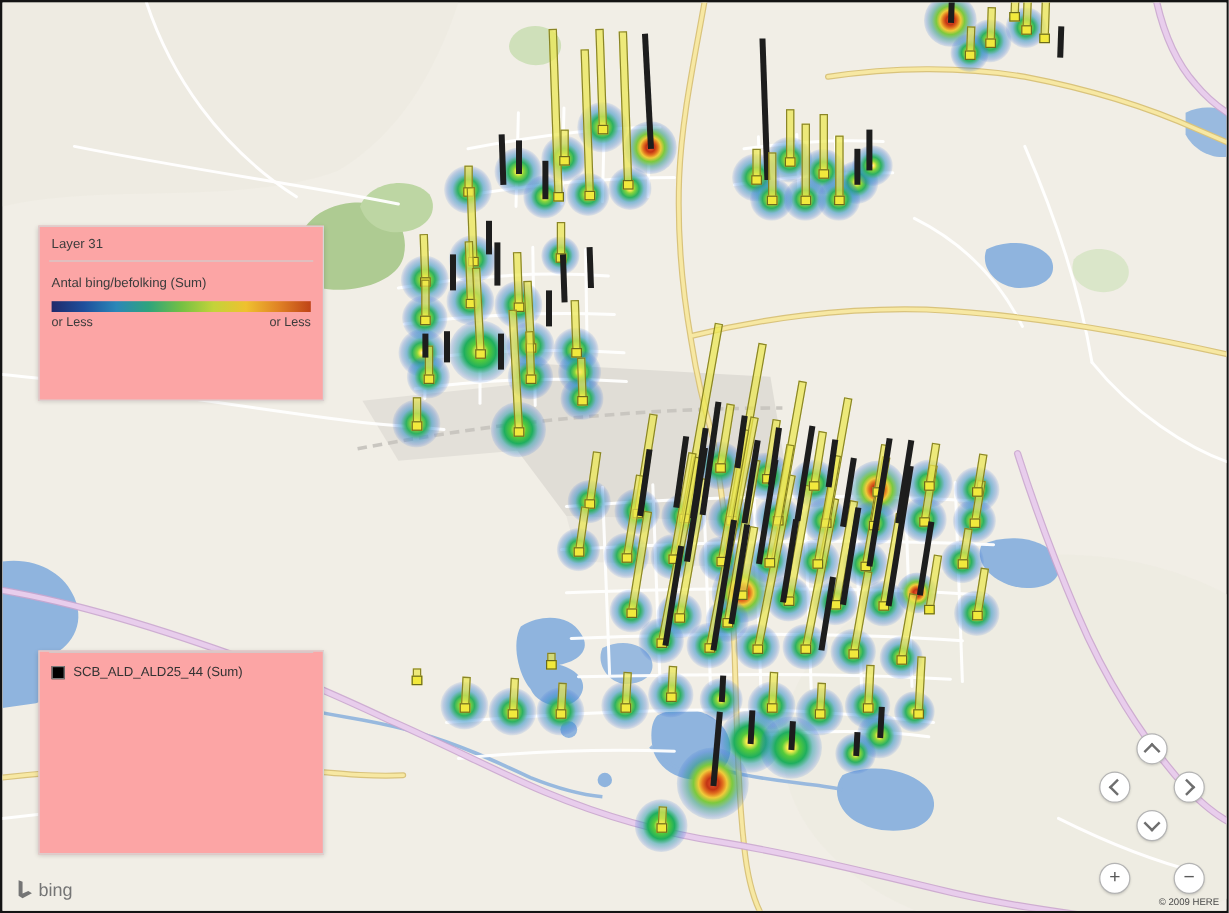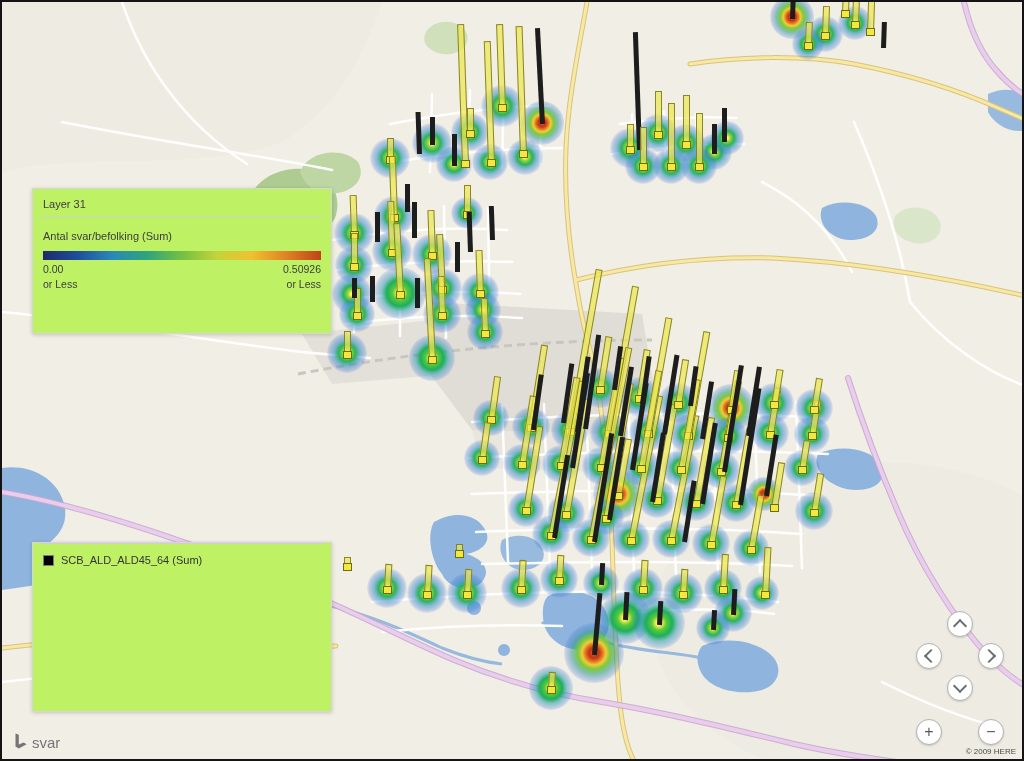--- a/index.html
+++ b/index.html
@@ -14,21 +14,21 @@
             rgba(42,142,196,.55) 46%,rgba(62,118,214,.30) 62%,rgba(70,110,215,0) 74%);}
   .spot.t1{background:radial-gradient(circle,#e8542e 0%,#c23414 12%,#e2731f 20%,#f0cb3a 28%,#7cc93e 38%,
             rgba(40,150,130,.55) 50%,rgba(60,120,210,.30) 64%,rgba(70,110,215,0) 76%);}
   .spot.t2{background:radial-gradient(circle,#f6ffb0 0%,#ffee4e 8%,#56cb3a 20%,#1fae5e 36%,
             rgba(30,150,170,.50) 50%,rgba(60,120,214,.28) 64%,rgba(70,110,215,0) 76%);}
   .bar{position:absolute;transform-origin:50% 100%;}
   .bar.y{width:7px;background:rgba(235,232,80,.72);border:1px solid rgba(120,115,25,.85);box-sizing:border-box;}
   .bar.b{width:5px;background:#1d1d1d;}
   .barbase{position:absolute;width:9px;height:8px;background:#f2e93c;border:1px solid #6b6b1e;box-sizing:border-box;}
   
-  .panel{position:absolute;width:300px;background:#bef264;border:1px solid #d6d6d6;
+  .panel{position:absolute;width:238px;background:#fca5a5;border:1px solid #d6d6d6;
          box-shadow:0 1px 4px rgba(0,0,0,.18);z-index:20;box-sizing:border-box;}
   .panel-title{font-size:11px;color:#3c3c3c;padding:9px 10px 7px;}
   .divider{border-top:1px solid #cfcfcf;margin:0 8px;}
   .series-name{font-size:11px;color:#3c3c3c;padding:12px 10px 0;}
   .gradient-bar{height:9px;margin:9px 10px 0;}
   .grad-labels{display:flex;justify-content:space-between;font-size:10.5px;color:#3c3c3c;padding:3px 10px 0;}
   .legend-row{display:flex;align-items:center;gap:7px;padding:4px 10px;font-size:11px;color:#333;}
   .swatch{width:11px;height:11px;border:1px solid #7a7a7a;box-sizing:border-box;flex:0 0 auto;}
   
   .nav-btn{position:absolute;width:26px;height:26px;border-radius:50%;background:#fff;
@@ -462,39 +462,35 @@
       <div class="barbase" style="left: 544.5px; top: 684px;"></div>
       <div class="bar y" style="left: 341.5px; top: 555px; height: 10px; transform: rotate(0deg);"></div>
       <div class="barbase" style="left: 340.5px; top: 561px;"></div>
       <div class="bar y" style="left: 453.5px; top: 542px; height: 10px; transform: rotate(0deg);"></div>
       <div class="barbase" style="left: 452.5px; top: 548px;"></div>
     </div>
 
   <div class="panel" style="left:30px;top:186px;height:146px;">
     <div class="panel-title">Layer 31</div>
     <div class="divider"></div>
-    <div class="series-name">Antal svar/befolking (Sum)</div>
+    <div class="series-name">Antal bing/befolking (Sum)</div>
     <div class="gradient-bar" style="background: linear-gradient(90deg, rgb(32, 42, 107), rgb(30, 79, 156), rgb(43, 135, 184), rgb(47, 164, 124), rgb(116, 192, 68), rgb(195, 211, 58), rgb(239, 193, 47), rgb(224, 131, 37), rgb(191, 67, 23));"></div>
-    <div class="grad-labels">
-      <span>0.00</span>
-      <span>0.50926</span>
-    </div>
     <div class="grad-labels">
       <span>or Less</span>
       <span>or Less</span>
     </div>
   </div>
 
 
   <div class="panel" style="left:30px;top:540px;height:170px;">
     <div class="divider"></div>
     <div style="margin-top:6px;">
         <div class="legend-row">
           <span class="swatch" style="background: rgb(0, 0, 0);"></span>
-          <span>SCB_ALD_ALD45_64 (Sum)</span>
+          <span>SCB_ALD_ALD25_44 (Sum)</span>
         </div>
       </div>
   </div>
 
   <div class="nav-btn" style="left:945px;top:609px;">
       <span class="chev up"></span>
     </div>
   <div class="nav-btn" style="left:914px;top:641px;">
       <span class="chev left"></span>
     </div>
@@ -504,17 +500,17 @@
   <div class="nav-btn" style="left:945px;top:673px;">
       <span class="chev down"></span>
     </div>
   <div class="nav-btn" style="left:914px;top:717px;">+</div>
   <div class="nav-btn" style="left:976px;top:717px;">−</div>
 
   <div id="brand">
     <svg width="14" height="18" viewBox="0 0 14 18">
       <path d="M1.5,0.5 L4.8,1.7 L4.8,11.6 L9.6,9.5 L12.6,11.3 L4.8,15.6 L1.5,13.4 Z" fill="#757575"></path>
     </svg>
-    <span>svar</span>
+    <span>bing</span>
   </div>
   <div id="copyright">© 2009 HERE</div>
 
 </div>
 
 </body></html>

